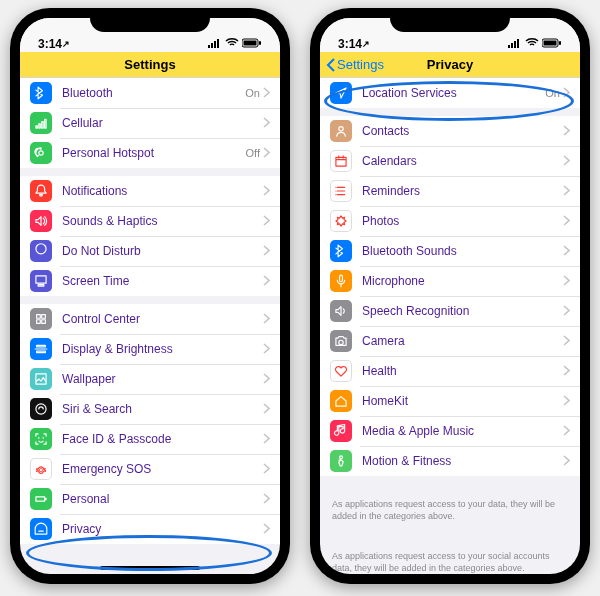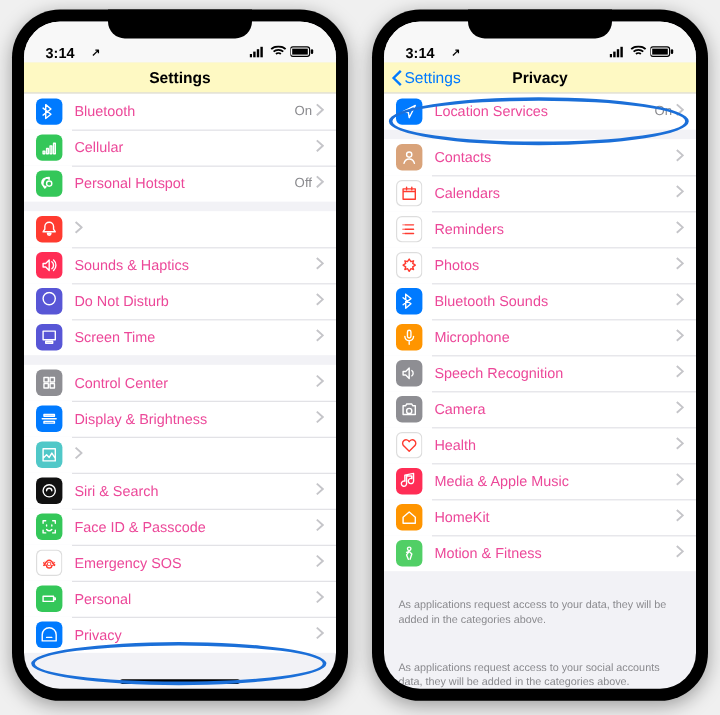--- a/index.html
+++ b/index.html
@@ -48,24 +48,24 @@
     height: 34px;
     display: flex;
     justify-content: space-between;
     align-items: flex-end;
     padding: 0 18px 1px;
     font-size: 12px;
     font-weight: 600;
     color: #000;
     background: #f8f8f8;
   }
-  .sb-left { display:flex; align-items:center; gap:14px;}
+  .sb-left { display:flex; align-items:center; gap:0;}
   .sb-right { display:flex; align-items:center; gap:3px;}
   .nav {
-    background: #fef9c3;
+    background: #fde047;
     border-bottom: 1px solid #d7d7db;
     height: 26px;
     display: flex;
     justify-content: center;
     align-items: center;
     position: relative;
     font-size: 13px;
     font-weight: 600;
   }
   .nav .back {
@@ -97,21 +97,21 @@
   .row + .row::before {
     content:"";
     position:absolute;
     left:40px; right:0; top:0;
     height:1px;
     background:#e2e2e6;
   }
   .row .lbl {
     flex: 1;
     font-size: 12px;
-    color: #ec4899;
+    color: #4c1d95;
     white-space: nowrap;
   }
   .row .val {
     font-size: 11px;
     color: #8a8a8e;
     margin-right: 3px;
   }
   .row .chev { margin-right: 10px; }
   .iconbox {
     width: 22px;
@@ -222,20 +222,21 @@
                 </svg></span>
             </div>
           </div>
           <div class="group">
             <div class="row">
               <span class="iconbox" style="background:#ff3b30;">
                 <svg width="16" height="16" viewBox="0 0 22 22">
                   <path d="M11 3a5 5 0 00-5 5v3l-2 3h14l-2-3V8a5 5 0 00-5-5zM9 16a2 2 0 004 0H9z" stroke="#fff" stroke-width="1.6" fill="none" stroke-linecap="round" stroke-linejoin="round"></path>
                 </svg>
               </span>
+              <span class="lbl">Notifications</span>
               <span class="chev"><svg width="7" height="11" viewBox="0 0 7 11">
                   <path d="M1 1 L6 5.5 L1 10" stroke="#c5c5c9" stroke-width="1.6" fill="none"></path>
                 </svg></span>
             </div>
             <div class="row">
               <span class="iconbox" style="background:#ff2d55;">
                 <svg width="16" height="16" viewBox="0 0 22 22">
                   <path d="M4 9v4h3l4 4V5L7 9H4zM14 7a5 5 0 010 8M16 5a8 8 0 010 12" stroke="#fff" stroke-width="1.6" fill="none" stroke-linecap="round" stroke-linejoin="round"></path>
                 </svg>
               </span>
@@ -289,20 +290,21 @@
               <span class="chev"><svg width="7" height="11" viewBox="0 0 7 11">
                   <path d="M1 1 L6 5.5 L1 10" stroke="#c5c5c9" stroke-width="1.6" fill="none"></path>
                 </svg></span>
             </div>
             <div class="row">
               <span class="iconbox" style="background:#50c8c8;">
                 <svg width="16" height="16" viewBox="0 0 22 22">
                   <path d="M4 4h14v14H4zM4 15l4-4 3 3 3-5 4 6" stroke="#fff" stroke-width="1.6" fill="none" stroke-linecap="round" stroke-linejoin="round"></path>
                 </svg>
               </span>
+              <span class="lbl">Wallpaper</span>
               <span class="chev"><svg width="7" height="11" viewBox="0 0 7 11">
                   <path d="M1 1 L6 5.5 L1 10" stroke="#c5c5c9" stroke-width="1.6" fill="none"></path>
                 </svg></span>
             </div>
             <div class="row">
               <span class="iconbox" style="background:#111111;">
                 <svg width="16" height="16" viewBox="0 0 22 22">
                   <path d="M11 4a7 7 0 100 14 7 7 0 000-14zM8 11a3 3 0 016 0" stroke="#fff" stroke-width="1.6" fill="none" stroke-linecap="round" stroke-linejoin="round"></path>
                 </svg>
               </span>
@@ -514,37 +516,37 @@
                 <svg width="16" height="16" viewBox="0 0 22 22">
                   <path d="M11 18l-6-6a4 4 0 116-5 4 4 0 116 5l-6 6z" stroke="#ff3b30" stroke-width="1.6" fill="none" stroke-linecap="round" stroke-linejoin="round"></path>
                 </svg>
               </span>
               <span class="lbl">Health</span>
               <span class="chev"><svg width="7" height="11" viewBox="0 0 7 11">
                   <path d="M1 1 L6 5.5 L1 10" stroke="#c5c5c9" stroke-width="1.6" fill="none"></path>
                 </svg></span>
             </div>
             <div class="row">
+              <span class="iconbox" style="background:#ff9500;">
+                <svg width="16" height="16" viewBox="0 0 22 22">
+                  <path d="M4 11l7-6 7 6v7H4z" stroke="#fff" stroke-width="1.6" fill="none" stroke-linecap="round" stroke-linejoin="round"></path>
+                </svg>
+              </span>
+              <span class="lbl">HomeKit</span>
+              <span class="chev"><svg width="7" height="11" viewBox="0 0 7 11">
+                  <path d="M1 1 L6 5.5 L1 10" stroke="#c5c5c9" stroke-width="1.6" fill="none"></path>
+                </svg></span>
+            </div>
+            <div class="row">
               <span class="iconbox" style="background:#ff2d55;">
                 <svg width="16" height="16" viewBox="0 0 22 22">
                   <path d="M8 5v9a3 3 0 11-2-3V4l10-2v9a3 3 0 11-2-3V5L8 5z" stroke="#fff" stroke-width="1.6" fill="none" stroke-linecap="round" stroke-linejoin="round"></path>
                 </svg>
               </span>
               <span class="lbl">Media &amp; Apple Music</span>
-              <span class="chev"><svg width="7" height="11" viewBox="0 0 7 11">
-                  <path d="M1 1 L6 5.5 L1 10" stroke="#c5c5c9" stroke-width="1.6" fill="none"></path>
-                </svg></span>
-            </div>
-            <div class="row">
-              <span class="iconbox" style="background:#ff9500;">
-                <svg width="16" height="16" viewBox="0 0 22 22">
-                  <path d="M4 11l7-6 7 6v7H4z" stroke="#fff" stroke-width="1.6" fill="none" stroke-linecap="round" stroke-linejoin="round"></path>
-                </svg>
-              </span>
-              <span class="lbl">HomeKit</span>
               <span class="chev"><svg width="7" height="11" viewBox="0 0 7 11">
                   <path d="M1 1 L6 5.5 L1 10" stroke="#c5c5c9" stroke-width="1.6" fill="none"></path>
                 </svg></span>
             </div>
             <div class="row">
               <span class="iconbox" style="background:#51cf66;">
                 <svg width="16" height="16" viewBox="0 0 22 22">
                   <path d="M11 4a2 2 0 100 4 2 2 0 000-4zM8 10l3-1 3 3-2 6M11 9l-3 4 2 5" stroke="#fff" stroke-width="1.6" fill="none" stroke-linecap="round" stroke-linejoin="round"></path>
                 </svg>
               </span>

